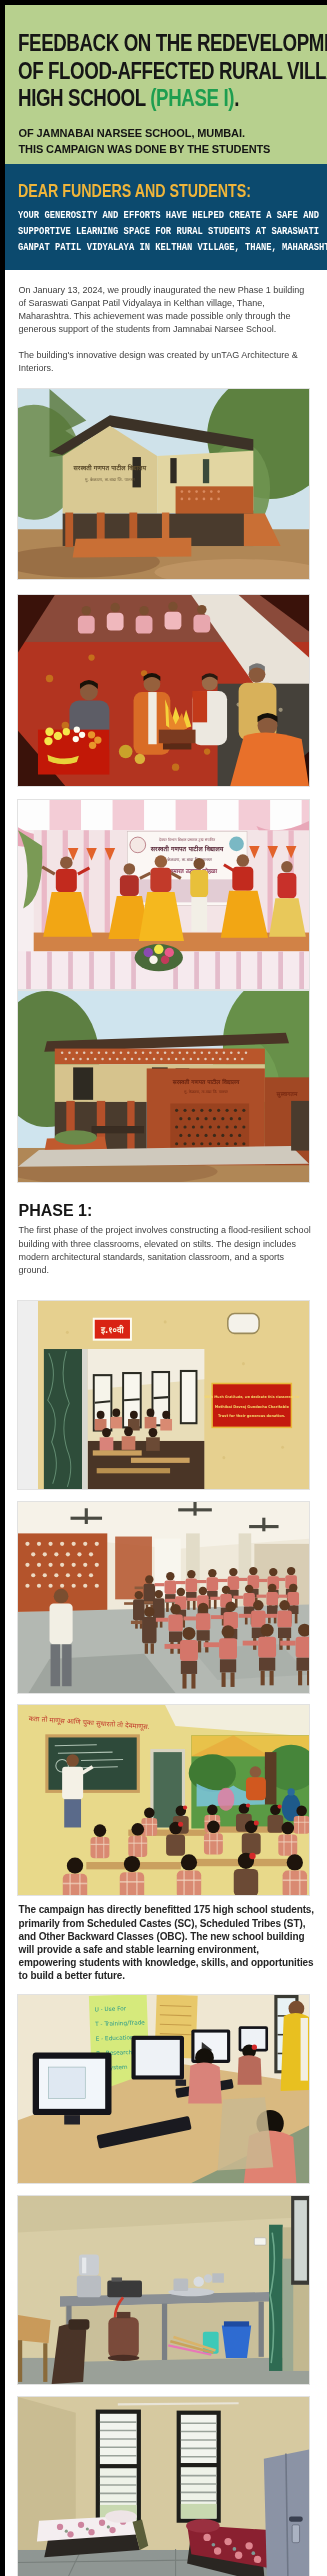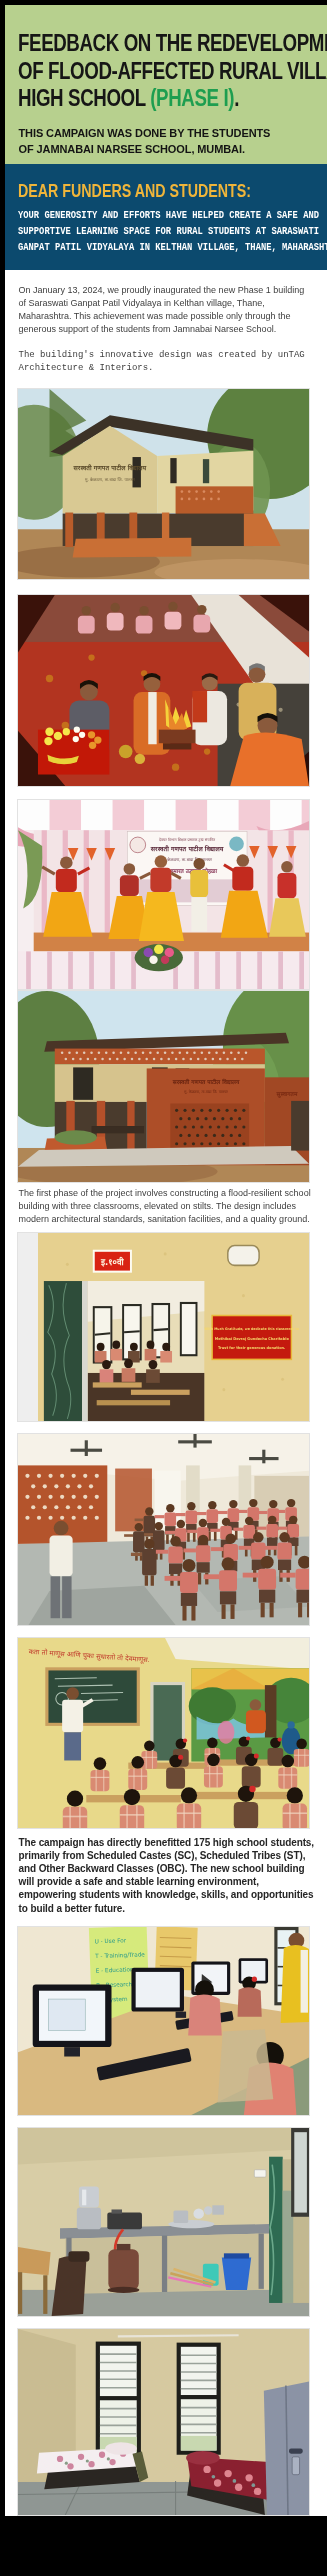--- a/index.html
+++ b/index.html
@@ -16,56 +16,56 @@
   
   .banner{background:#0c4a6e;padding:16px 13.2px 15px 13.2px;}
   .banner-h{color:#f0b53a;font-weight:700;font-size:19px;line-height:21px;}
   .banner-msg{margin-top:6.3px;color:#ffffff;font-weight:700;font-size:11px;line-height:16px;font-family:Liberation Mono, monospace;}
   .cond75{display:block;transform:scaleX(0.75);transform-origin:0 50%;white-space:nowrap;}
   .cond80{display:block;transform:scaleX(0.80);transform-origin:0 50%;white-space:nowrap;}
 
   
   .intro{padding:13.7px 13.2px 0 13.2px;}
   .para{color:#3e3e3e;font-size:9px;line-height:13.2px;margin:0;}
-  .para + .para{margin-top:12.7px;font-family:Liberation Mono, monospace;}
+  .para + .para{margin-top:12.7px;}
   .caption{padding:0 13.2px;color:#262626;font-weight:700;font-size:10px;line-height:14.3px;letter-spacing:-0.1px;}
   .cap1{margin-top:10.6px;margin-bottom:9.5px;}
   .cap2{margin-top:7px;margin-bottom:11.6px;line-height:13.2px;}
   .phase-h{padding:0 13.2px;margin-top:18.5px;color:#161616;font-weight:800;font-size:16px;line-height:19px;}
   .phase-p{padding:0 13.2px;margin-top:4.2px;}
 
   
   .photo{width:293px;margin-left:12px;border:0.5px solid #e2e2e2;box-sizing:border-box;background:#eee;}
   .photo svg{display:block;width:100%;height:100%;}
   .ph1{height:192px;margin-top:12.7px;}
   .ph2{height:193px;margin-top:13.7px;}
   .ph3{height:191px;margin-top:11.6px;}
   .ph4{height:193px;}
-  .ph5{height:190px;margin-top:6px;padding-left:20px;}
+  .ph5{height:190px;margin-top:23px;padding-left:20px;}
   .ph6{height:193px;margin-top:10.6px;}
   .ph7{height:192px;margin-top:10.6px;}
   .ph8{height:190px;}
   .ph9{height:190px;margin-top:11px;}
   .ph10{height:188px;margin-top:10.6px;}
   text{font-family:"DejaVu Sans",sans-serif;}
 </style>
 </head>
 <body>
 
 <div class="page">
 
   <div class="hdr">
     <div class="title">
       <span class="tline">FEEDBACK ON THE REDEVELOPMENT</span>
       <span class="tline">OF FLOOD-AFFECTED RURAL VILLAGE</span>
       <span class="tline"><span>HIGH SCHOOL </span><span class="phase">(PHASE I)</span><span>.</span></span>
     </div>
     <div class="subtitle">
+      <div>OF JAMNABAI NARSEE SCHOOL, MUMBAI.</div>
       <div>THIS CAMPAIGN WAS DONE BY THE STUDENTS</div>
-      <div>OF JAMNABAI NARSEE SCHOOL, MUMBAI.</div>
     </div>
   </div>
 
   <div class="banner">
     <div class="banner-h">
       <span class="cond75">DEAR FUNDERS AND STUDENTS:</span>
     </div>
     <div class="banner-msg">
       <span class="cond80">YOUR GENEROSITY AND EFFORTS HAVE HELPED CREATE A SAFE AND</span>
       <span class="cond80">SUPPORTIVE LEARNING SPACE FOR RURAL STUDENTS AT SARASWATI</span>
@@ -445,21 +445,22 @@
       <rect x="150" y="210" width="16" height="94" fill="#b4502a"></rect>
       <rect x="208" y="210" width="14" height="94" fill="#b4502a"></rect>
       <rect x="140" y="258" width="100" height="14" fill="#3a2d22"></rect>
       <polygon points="55,282 165,278 172,316 48,320" fill="#c05a2e"></polygon>
       <ellipse cx="110" cy="280" rx="40" ry="14" fill="#6b8a4a"></ellipse>
       <polygon points="40,304 520,296 554,330 0,336" fill="#cfc9bd"></polygon>
       <rect x="520" y="210" width="34" height="95" fill="#4a3b2d"></rect>
     </svg>
   </div>
 
-  <p class="para phase-p">The first phase of the project involves constructing a flood-resilient school building with three classrooms, elevated on stilts. The design includes modern architectural standards, sanitation facilities, and a quality ground.</p>
+  <div class="phase-h">PHASE 1:</div>
+  <p class="para phase-p">The first phase of the project involves constructing a flood-resilient school building with three classrooms, elevated on stilts. The design includes modern architectural standards, sanitation classroom, and a sports ground.</p>
 
   <div class="photo ph5" aria-label="Classroom entrance with dedication plaque">
     <svg viewBox="0 0 554 360" preserveAspectRatio="none">
       <rect width="554" height="360" fill="#e6d08f"></rect>
       <g fill="#d9bf78" opacity="0.7">
           <circle cx="420" cy="120" r="3"></circle>
           <circle cx="470" cy="200" r="3"></circle>
           <circle cx="380" cy="300" r="3"></circle>
           <circle cx="500" cy="280" r="3"></circle>
           <circle cx="440" cy="60" r="3"></circle>

